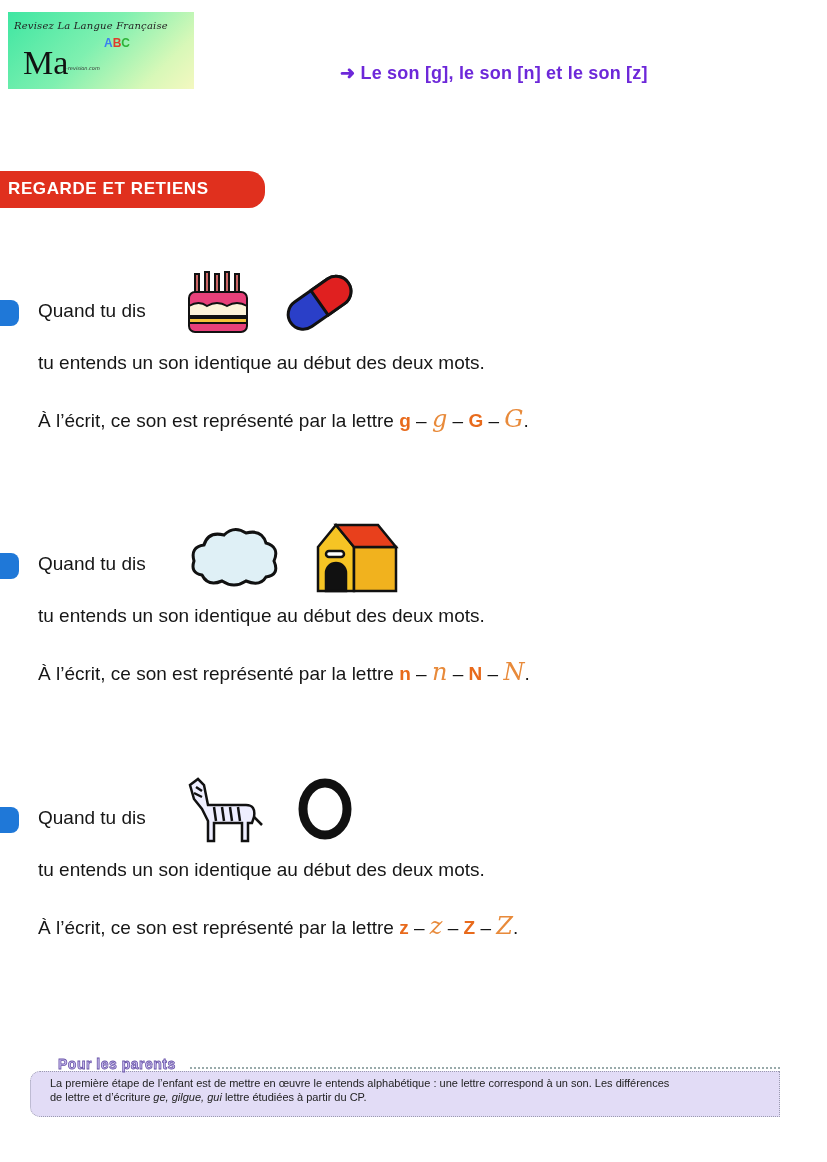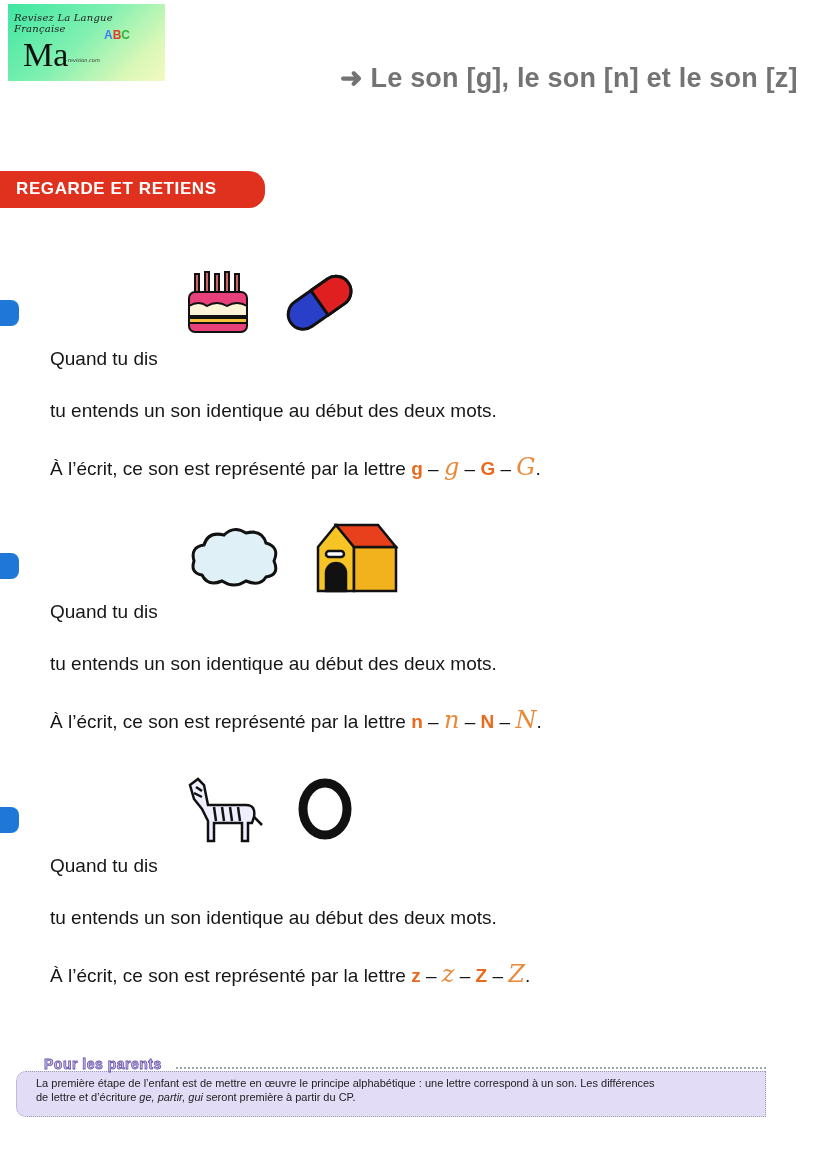--- a/index.html
+++ b/index.html
@@ -1,38 +1,38 @@
 <!DOCTYPE html>
 <html><head>
 <meta charset="utf-8">
 <style>
   html, body { margin:0; padding:0; }
   body { width:827px; height:1162px; background:#ffffff; position:relative; overflow:hidden;
          font-family:"DejaVu Sans", sans-serif; color:#1a1a1a; }
-  .logo { position:absolute; left:8px; top:4px; width:157px; height:77px;
+  .logo { position:absolute; left:8px; top:12px; width:186px; height:77px;
           background:linear-gradient(135deg,#3fe6a2 0%,#7ff0b0 45%,#d8f8b8 80%,#f4f8c0 100%); }
   .logo-top { position:absolute; left:6px; top:8px; font-family:"DejaVu Serif", serif; font-style:italic;
               font-size:10px; color:#222; letter-spacing:0.2px; }
   .logo-ma { position:absolute; left:15px; top:32px; font-family:Liberation Serif, serif; font-size:34px; color:#111; }
   .logo-abc { position:absolute; left:96px; top:24px; font-family:"Liberation Sans", sans-serif; font-weight:bold; font-size:12px; }
   .logo-abc .a { color:#3a7ef0; } .logo-abc .b { color:#e03a2a; } .logo-abc .c { color:#2fb43a; }
   .logo-sub { position:absolute; left:58px; top:53px; font-size:5px; color:#333; font-style:italic; }
   .title { position:absolute; left:340px; top:62px; font-family:"Liberation Sans", sans-serif; font-weight:bold;
-           font-size:27px; color:#737373; letter-spacing:0.2px; }
+           font-size:18px; color:#6d28d9; letter-spacing:0.2px; }
   .banner { position:absolute; left:0; top:171px; width:265px; height:37px; background:#e0301e;
             border-radius:0 16px 16px 0; }
-  .banner span { position:absolute; left:16px; top:8px; font-family:"Liberation Sans", sans-serif; font-weight:bold;
+  .banner span { position:absolute; left:8px; top:8px; font-family:"Liberation Sans", sans-serif; font-weight:bold;
                  font-size:17px; color:#ffffff; letter-spacing:0.6px; }
   .section { position:absolute; left:0; width:827px; }
   .bullet { position:absolute; left:0; width:19px; height:26px; background:#1f78d8; border-radius:0 8px 8px 0; }
-  .line { position:absolute; left:50px; font-family:"Liberation Sans", sans-serif; font-size:19px; color:#161616; white-space:nowrap;margin-top:48px; }
+  .line { position:absolute; left:38px; font-family:"Liberation Sans", sans-serif; font-size:19px; color:#161616; white-space:nowrap; }
   .orange { color:#e86a1c; font-weight:bold; }
   .cursive { color:#e88a3a; font-family:"DejaVu Serif", serif; font-style:italic; font-size:24px; }
   .pic { position:absolute; }
-  .parents { position:absolute; left:16px; top:1063px; width:750px; height:56px; }
+  .parents { position:absolute; left:30px; top:1063px; width:750px; height:56px; }
   .parents-title { position:absolute; left:28px; top:-7px; font-family:"Liberation Sans", sans-serif; font-weight:bold;
                    font-size:14px; color:#c9bdf0; -webkit-text-stroke:0.8px #6a55a8; letter-spacing:0.5px; }
   .parents-rule { position:absolute; left:160px; top:4px; right:0; border-top:2px dotted #9aa; }
   .parents-box { position:absolute; left:0; top:8px; right:0; height:44px; background:#e2dcf6;
                  border:1px dotted #9a9ab0; border-radius:10px 0 0 10px; }
   .parents-text { position:absolute; left:20px; top:13px; right:0; font-family:"Liberation Sans", sans-serif;
                   font-size:11px; color:#222; line-height:14px; }
 </style>
 </head>
 <body>
@@ -138,16 +138,16 @@
     <span>–</span>
     <span class="cursive">Z</span><span>.</span>
   </div>
 </div>
 
 <div class="parents">
   <div class="parents-box"></div>
   <div class="parents-rule"></div>
   <div class="parents-title">Pour les parents</div>
   <div class="parents-text">
-    <div>La première étape de l’enfant est de mettre en œuvre le principe alphabétique : une lettre correspond à un son. Les différences</div>
-    <div><span>de lettre et d’écriture </span><i>ge, partir, gui</i><span> seront première à partir du CP.</span></div>
+    <div>La première étape de l’enfant est de mettre en œuvre le entends alphabétique : une lettre correspond à un son. Les différences</div>
+    <div><span>de lettre et d’écriture </span><i>ge, gilgue, gui</i><span> lettre étudiées à partir du CP.</span></div>
   </div>
 </div>
 
 </body></html>

